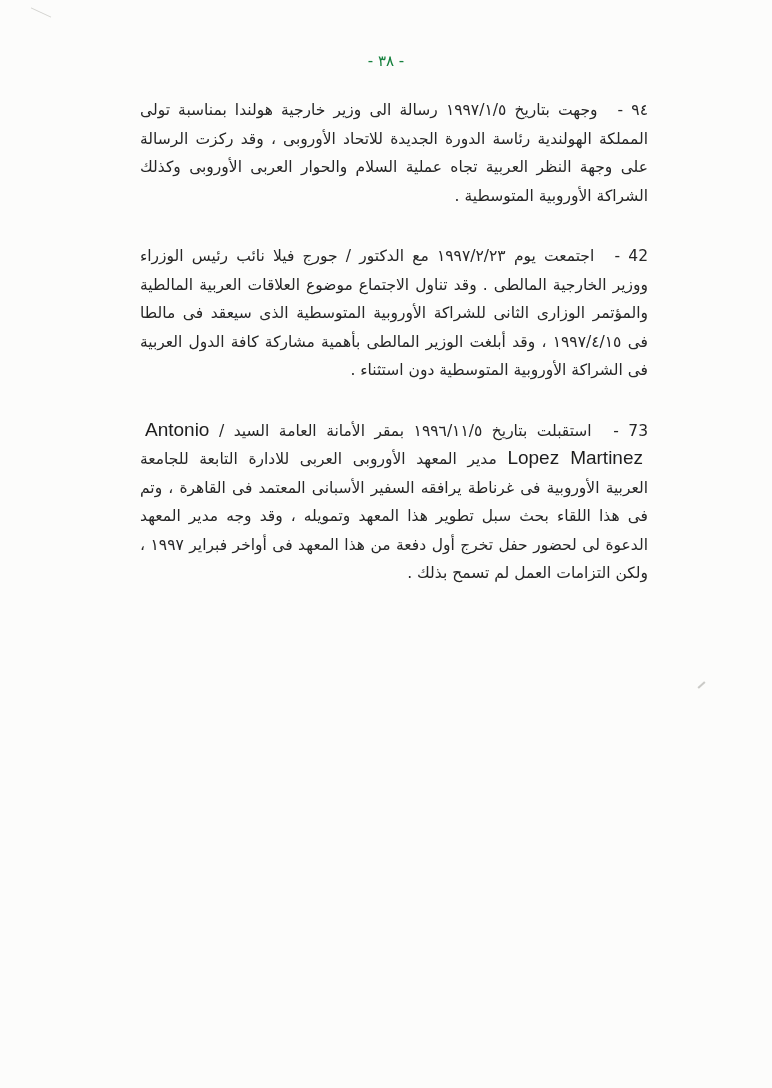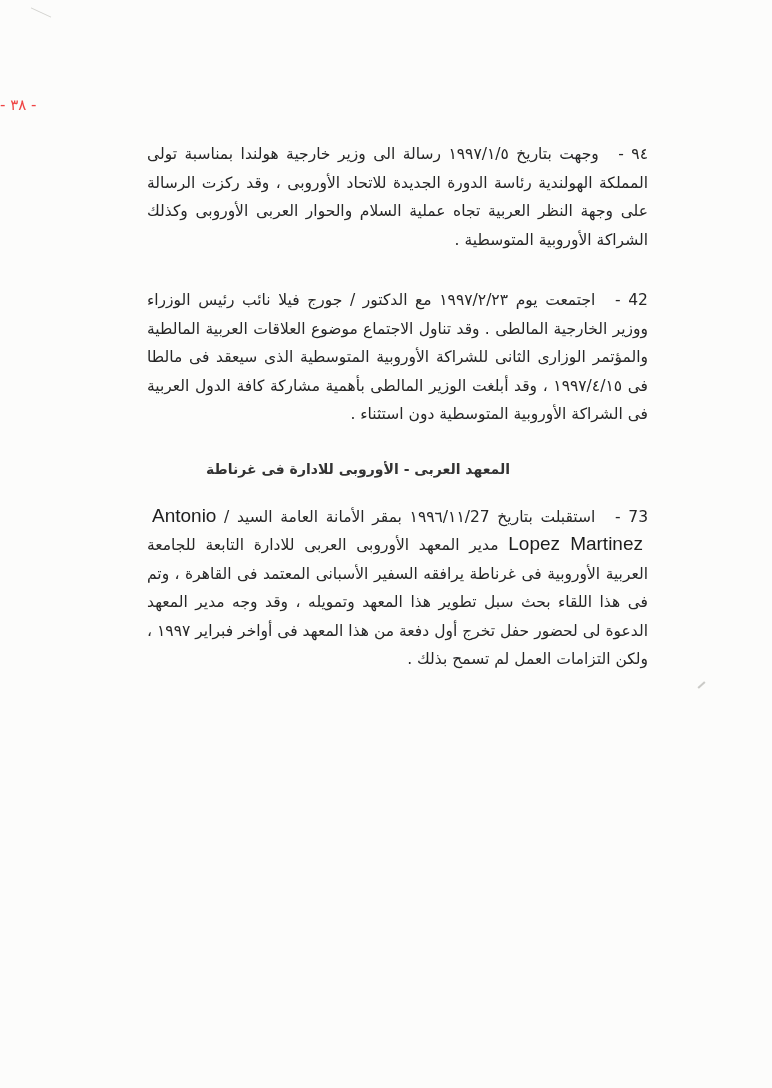--- a/index.html
+++ b/index.html
@@ -9,37 +9,37 @@
   body {
     width: 772px;
     height: 1088px;
     background: #fcfcfb;
     font-family: "DejaVu Sans", sans-serif;
     color: #222;
     position: relative;
     overflow: hidden;
   }
   .page-number {
-    margin-top: 96px;
-    text-align: left;
+    margin-top: 52px;
+    text-align: center;
     font-size: 15px;
     letter-spacing: 3px;
-    color: #ef4444;
+    color: #15803d;
     direction: rtl;
   }
   .content {
     margin: 26px 124px 0 140px;
     direction: rtl;
   }
   .para {
     direction: rtl;
     text-align: justify;
     font-size: 15.5px;
     line-height: 28.5px;
-    margin: 0 0 32px 7px;
+    margin: 0 0 32px 0;
     color: #262626;
   }
   .para .marker {
     padding-left: 12px;
     white-space: nowrap;
   }
   .heading {
     direction: rtl;
     text-align: right;
     padding-right: 138px;
@@ -91,22 +91,21 @@
   <p class="para">
     <span class="marker">٩٤ -</span>
     <span class="ptext">وجهت بتاريخ ١٩٩٧/١/٥ رسالة الى وزير خارجية هولندا بمناسبة تولى المملكة الهولندية رئاسة الدورة الجديدة للاتحاد الأوروبى ، وقد ركزت الرسالة على وجهة النظر العربية تجاه عملية السلام والحوار العربى الأوروبى وكذلك الشراكة الأوروبية المتوسطية .</span>
   </p>
 
   <p class="para">
     <span class="marker">42 -</span>
     <span class="ptext">اجتمعت يوم ١٩٩٧/٢/٢٣ مع الدكتور / جورج فيلا نائب رئيس الوزراء ووزير الخارجية المالطى . وقد تناول الاجتماع موضوع العلاقات العربية المالطية والمؤتمر الوزارى الثانى للشراكة الأوروبية المتوسطية الذى سيعقد فى مالطا فى ١٩٩٧/٤/١٥ ، وقد أبلغت الوزير المالطى بأهمية مشاركة كافة الدول العربية فى الشراكة الأوروبية المتوسطية دون استثناء .</span>
   </p>
 
-  <h3 class="heading">المعهد العربى - الأوروبى للادارة فى غرناطة</h3>
 
   <p class="para">
     <span class="marker">73 -</span>
-    <span class="ptext">استقبلت بتاريخ ١٩٩٦/١١/27 بمقر الأمانة العامة السيد /</span>
+    <span class="ptext">استقبلت بتاريخ ١٩٩٦/١١/٥ بمقر الأمانة العامة السيد /</span>
     <span class="latin">Antonio Lopez Martinez</span>
     <span class="ptext">مدير المعهد الأوروبى العربى للادارة التابعة للجامعة العربية الأوروبية فى غرناطة يرافقه السفير الأسبانى المعتمد فى القاهرة ، وتم فى هذا اللقاء بحث سبل تطوير هذا المعهد وتمويله ، وقد وجه مدير المعهد الدعوة لى لحضور حفل تخرج أول دفعة من هذا المعهد فى أواخر فبراير ١٩٩٧ ، ولكن التزامات العمل لم تسمح بذلك .</span>
   </p>
 
 </div>
 
 </body></html>

